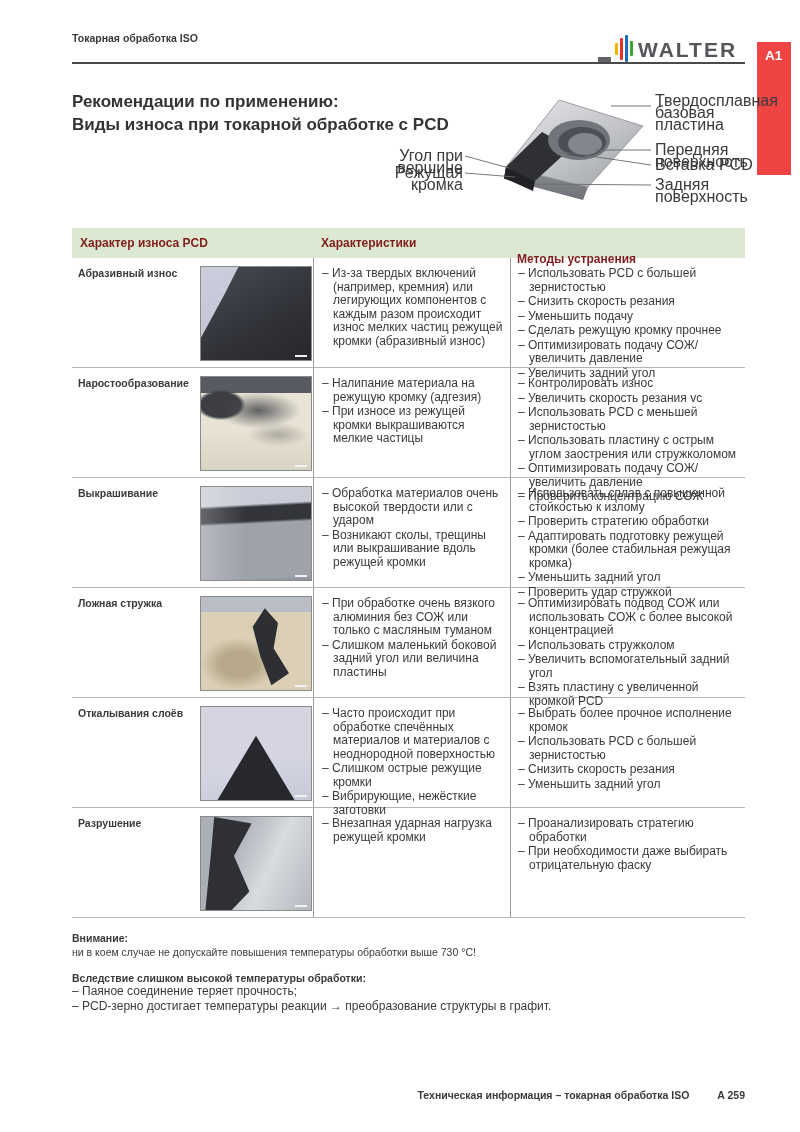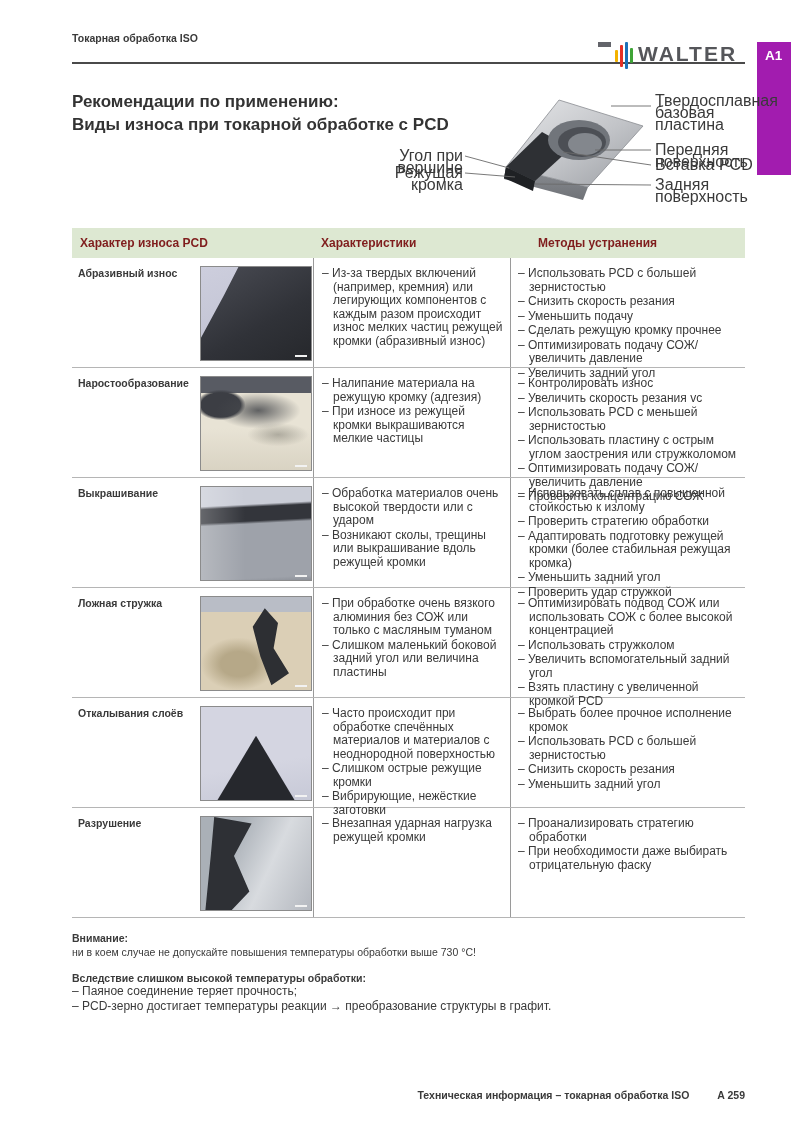--- a/index.html
+++ b/index.html
@@ -2,44 +2,44 @@
 <html><head>
 <meta charset="utf-8">
 <style>
   html,body{margin:0;padding:0;background:#e9e9e9;}
   .page{position:relative;width:800px;height:1132px;background:#fff;margin:0 auto;
         font-family:"Liberation Sans",sans-serif;color:#3a3a3a;overflow:hidden;
         box-shadow:0 0 3px rgba(0,0,0,.2);}
   
   .breadcrumb{position:absolute;left:72px;top:32px;font-size:10.5px;font-weight:bold;}
   .header-rule{position:absolute;left:72px;top:62px;width:673px;height:1.5px;background:#4a4a4a;}
-  .logo{position:absolute;left:598px;top:30px;width:150px;height:32px;display:flex;align-items:flex-start;margin-top:12px;}
+  .logo{position:absolute;left:598px;top:30px;width:150px;height:32px;display:flex;align-items:flex-end;}
   .logo-dash{width:13px;height:5px;background:#63646a;margin-right:4px;}
   .logo-bars{display:flex;align-items:center;gap:2px;margin-right:5px;}
   .logo-bars i{display:block;width:3px;border-radius:1px;}
   .b1{height:12px;background:#f3b200;}
   .b2{height:22px;background:#e53126;}
   .b3{height:27px;background:#1c71b8;}
   .b4{height:15px;background:#3fa437;}
   .logo-word{font-size:21px;font-weight:bold;color:#55565a;letter-spacing:2px;}
-  .tab-a1{position:absolute;left:757px;top:42px;width:34px;height:133px;background:#a21caf;
+  .tab-a1{position:absolute;left:757px;top:42px;width:34px;height:133px;background:#ef4444;
           color:#fff;font-size:13.5px;font-weight:bold;padding:6px 0 0 8px;box-sizing:border-box;}
   
   .page-title{position:absolute;left:72px;top:90px;font-size:17px;font-weight:bold;line-height:23px;color:#333;}
   
   .diagram{position:absolute;left:383px;top:90px;width:377px;height:120px;}
   .diagram svg{position:absolute;left:0;top:0;}
   .dlabel{position:absolute;font-size:16px;line-height:12px;color:#3a3a3a;}
   .dlabel.right{left:272px;width:104px;}
   .dlabel.left{left:0;width:80px;text-align:right;}
   
   .wear-table{position:absolute;left:72px;top:228px;width:673px;}
   .thead{position:relative;height:30px;background:#dde8d2;}
   .thead span{position:absolute;top:8px;font-size:12px;font-weight:bold;color:#7f1d1d;}
-  .th1{left:8px;} .th2{left:249px;} .th3{left:466px;}
+  .th1{left:8px;} .th2{left:249px;} .th3{left:445px;margin-top:16px;}
   .trow{position:relative;height:110px;border-bottom:1px solid #b5b5b5;box-sizing:border-box;}
   .trow .vdiv1{position:absolute;left:241px;top:0;bottom:0;width:1px;background:#9a9a9a;}
   .trow .vdiv2{position:absolute;left:438px;top:0;bottom:0;width:1px;background:#9a9a9a;}
   .rowlabel{position:absolute;left:6px;top:9px;width:118px;font-size:10.5px;font-weight:bold;line-height:13px;}
   .col-char{position:absolute;left:250px;top:9px;width:183px;}
   .col-rem{position:absolute;left:446px;top:9px;width:224px;}
   .bullet{font-size:12px;line-height:13.5px;padding-left:11px;text-indent:-11px;margin-bottom:1px;}
   
   .photo{position:absolute;left:128px;top:8px;width:112px;height:95px;border:1px solid #8b8b8b;
          overflow:hidden;box-sizing:border-box;}

